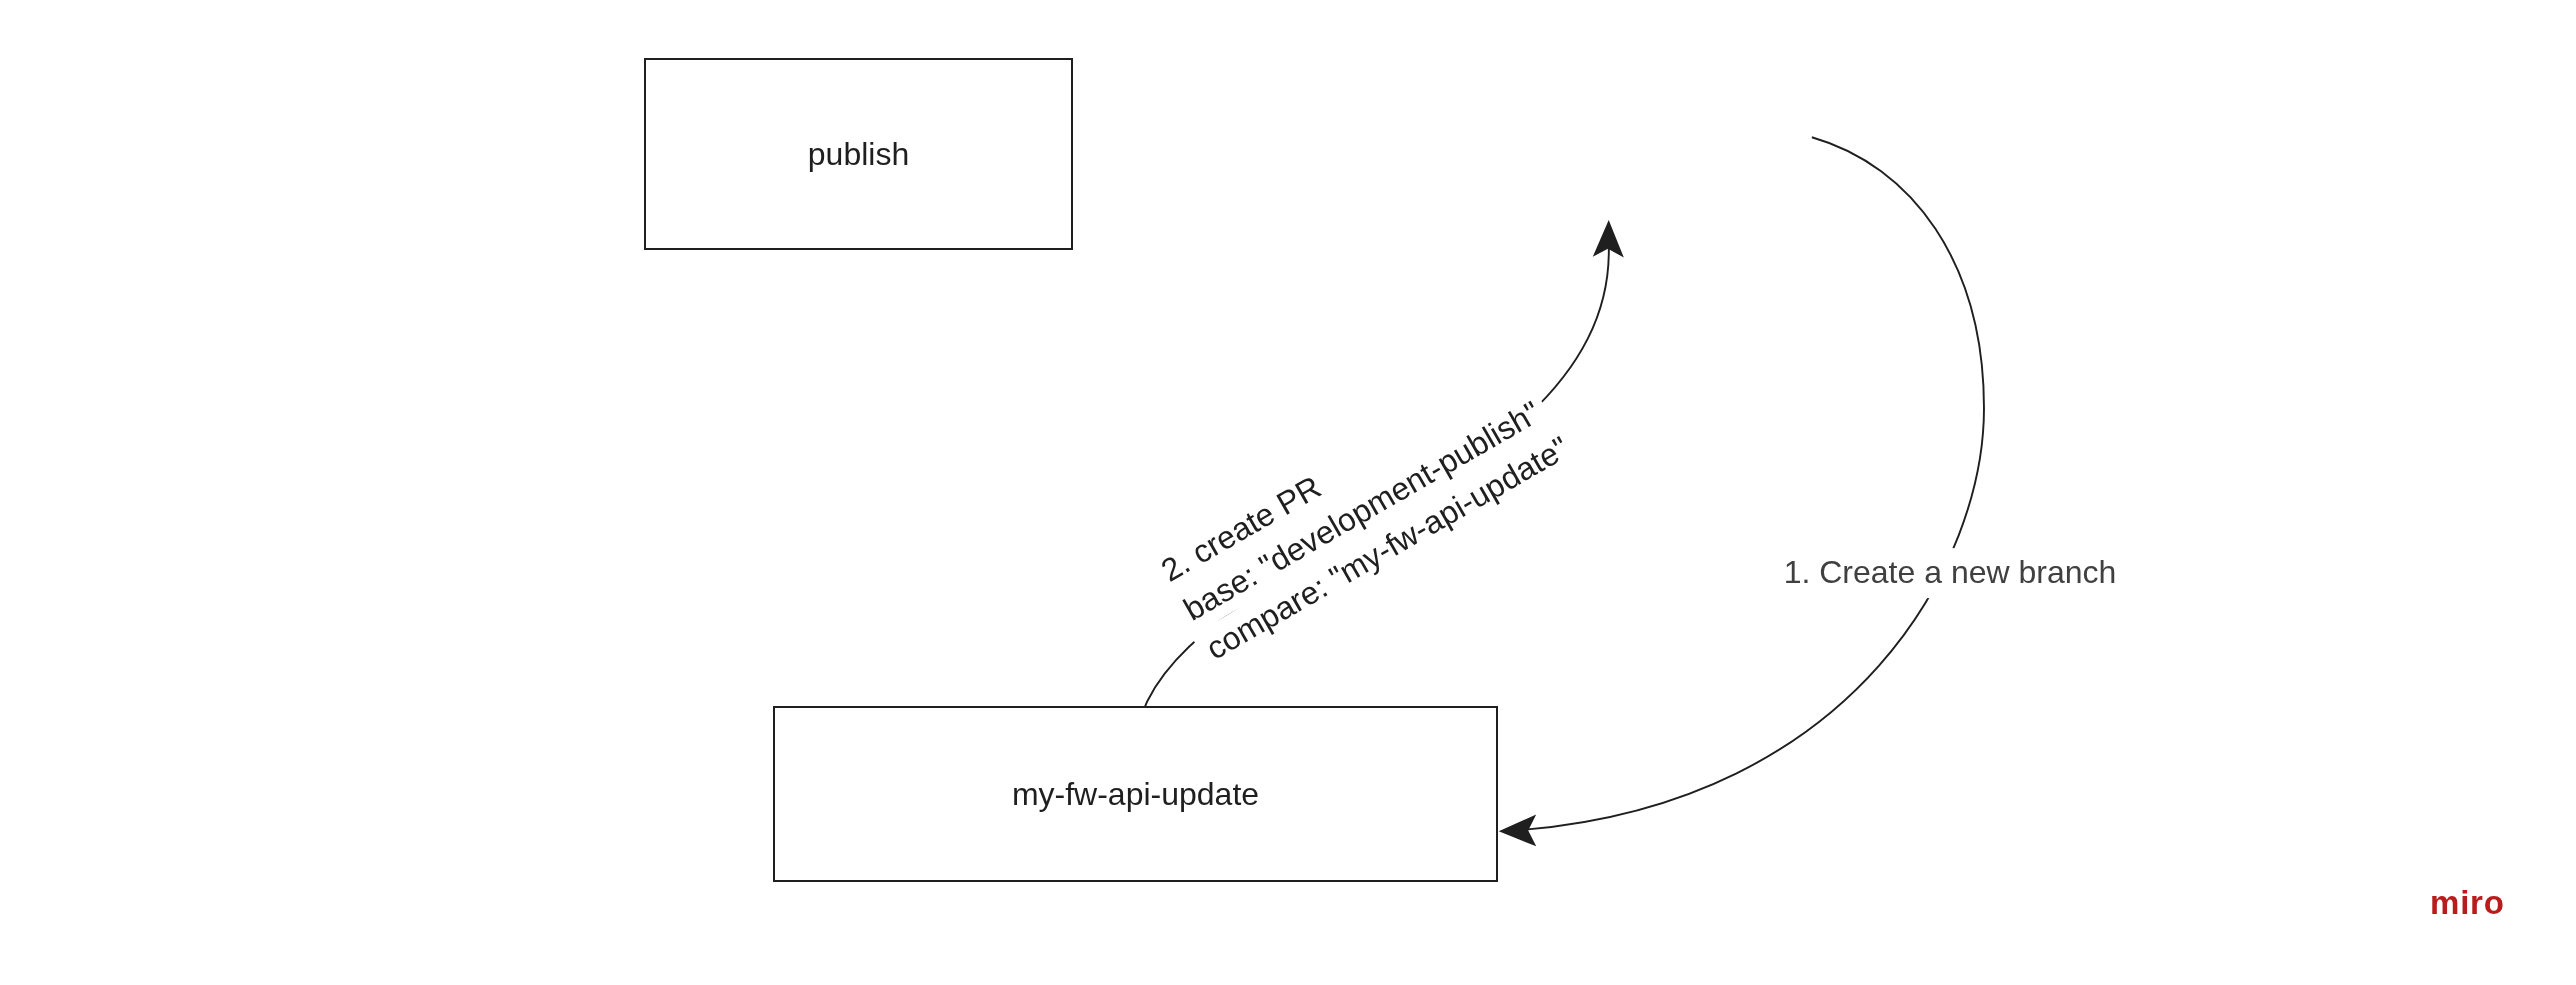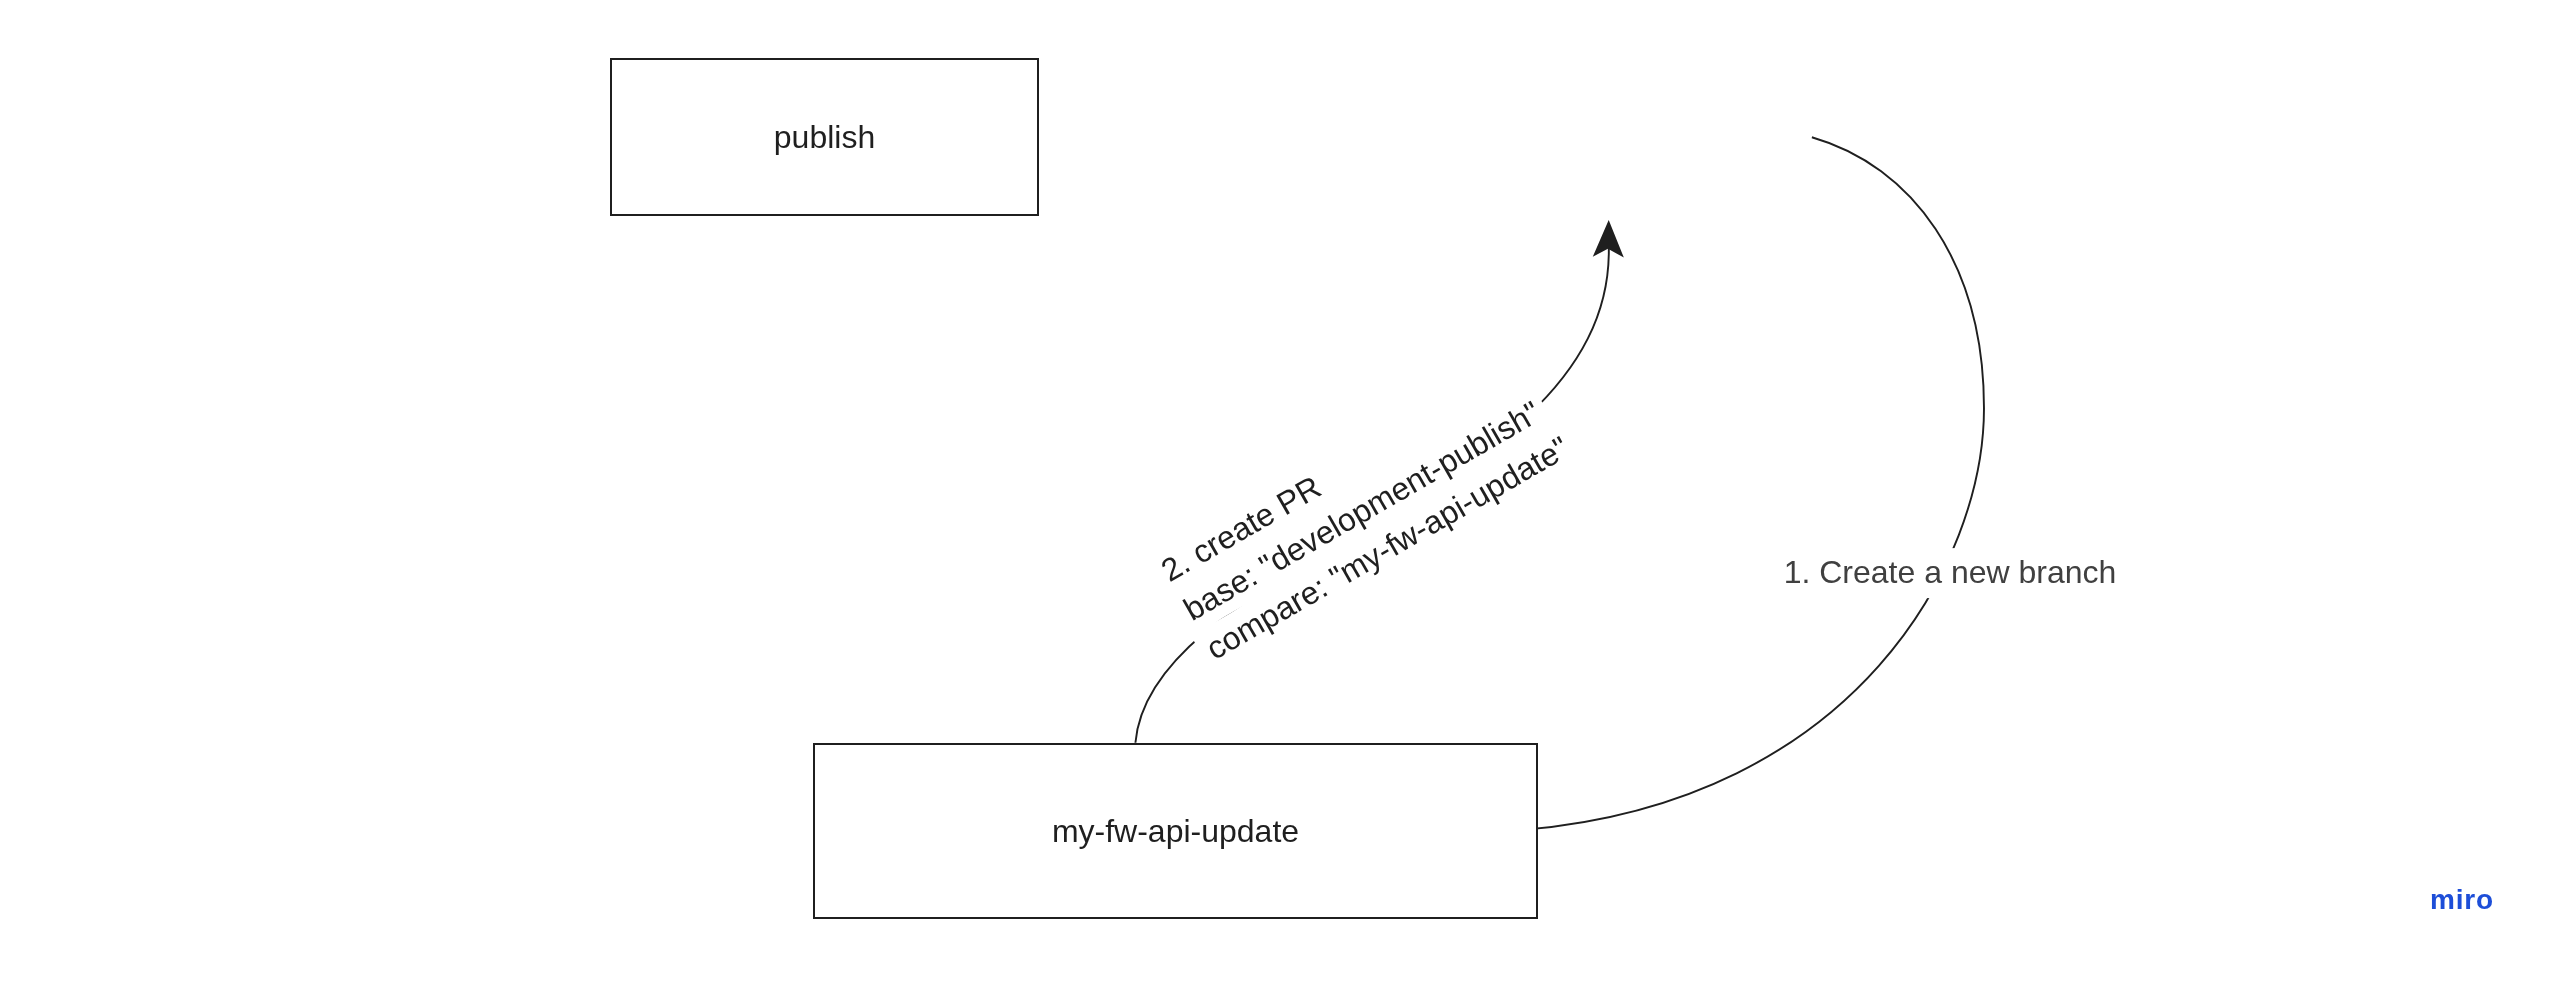--- a/index.html
+++ b/index.html
@@ -39,23 +39,23 @@
     box-sizing: border-box;
     display: flex;
     align-items: center;
     justify-content: center;
     text-align: center;
     color: #1f1f1f;
     font-size: 32px;
     line-height: 1.45;
     z-index: 2;
   }
-  .node-publish        { left: 610px;  top: 58px;  width: 429px; height: 158px; }
+  .node-publish        { left: 644px;  top: 58px;  width: 429px; height: 192px; }
   .node-dev-publish    { left: 1409px; top: 58px;  width: 403px; height: 159px; }
-  .node-my-fw          { left: 773px;  top: 743px; width: 725px; height: 176px; margin-left: 40px; }
+  .node-my-fw          { left: 773px;  top: 706px; width: 725px; height: 176px; }
 
   .conn-label-1 {
     position: absolute;
     left: 1950px;
     top: 573px;
     transform: translate(-50%, -50%);
     background: #ffffff;
     padding: 6.4px 12.7px;
     font-size: 32px;
     color: #404040;
@@ -76,24 +76,24 @@
   .conn-label-2 .skew-line {
     width: max-content;
     background: #ffffff;
     padding: 0 8px;
     white-space: nowrap;
   }
   .watermark {
     position: absolute;
     left: 2430px;
     top: 884px;
-    font-size: 28px;
+    font-size: 33px;
     font-weight: 600;
     letter-spacing: 0.8px;
-    color: #1d4ed8;
+    color: #b91c1c;
     z-index: 2;
   }
 </style>
 </head>
 <body>
 
 <div class="canvas">
 
   <svg class="connector-layer" viewBox="0 0 3233 1237" xmlns="http://www.w3.org/2000/svg">
 

